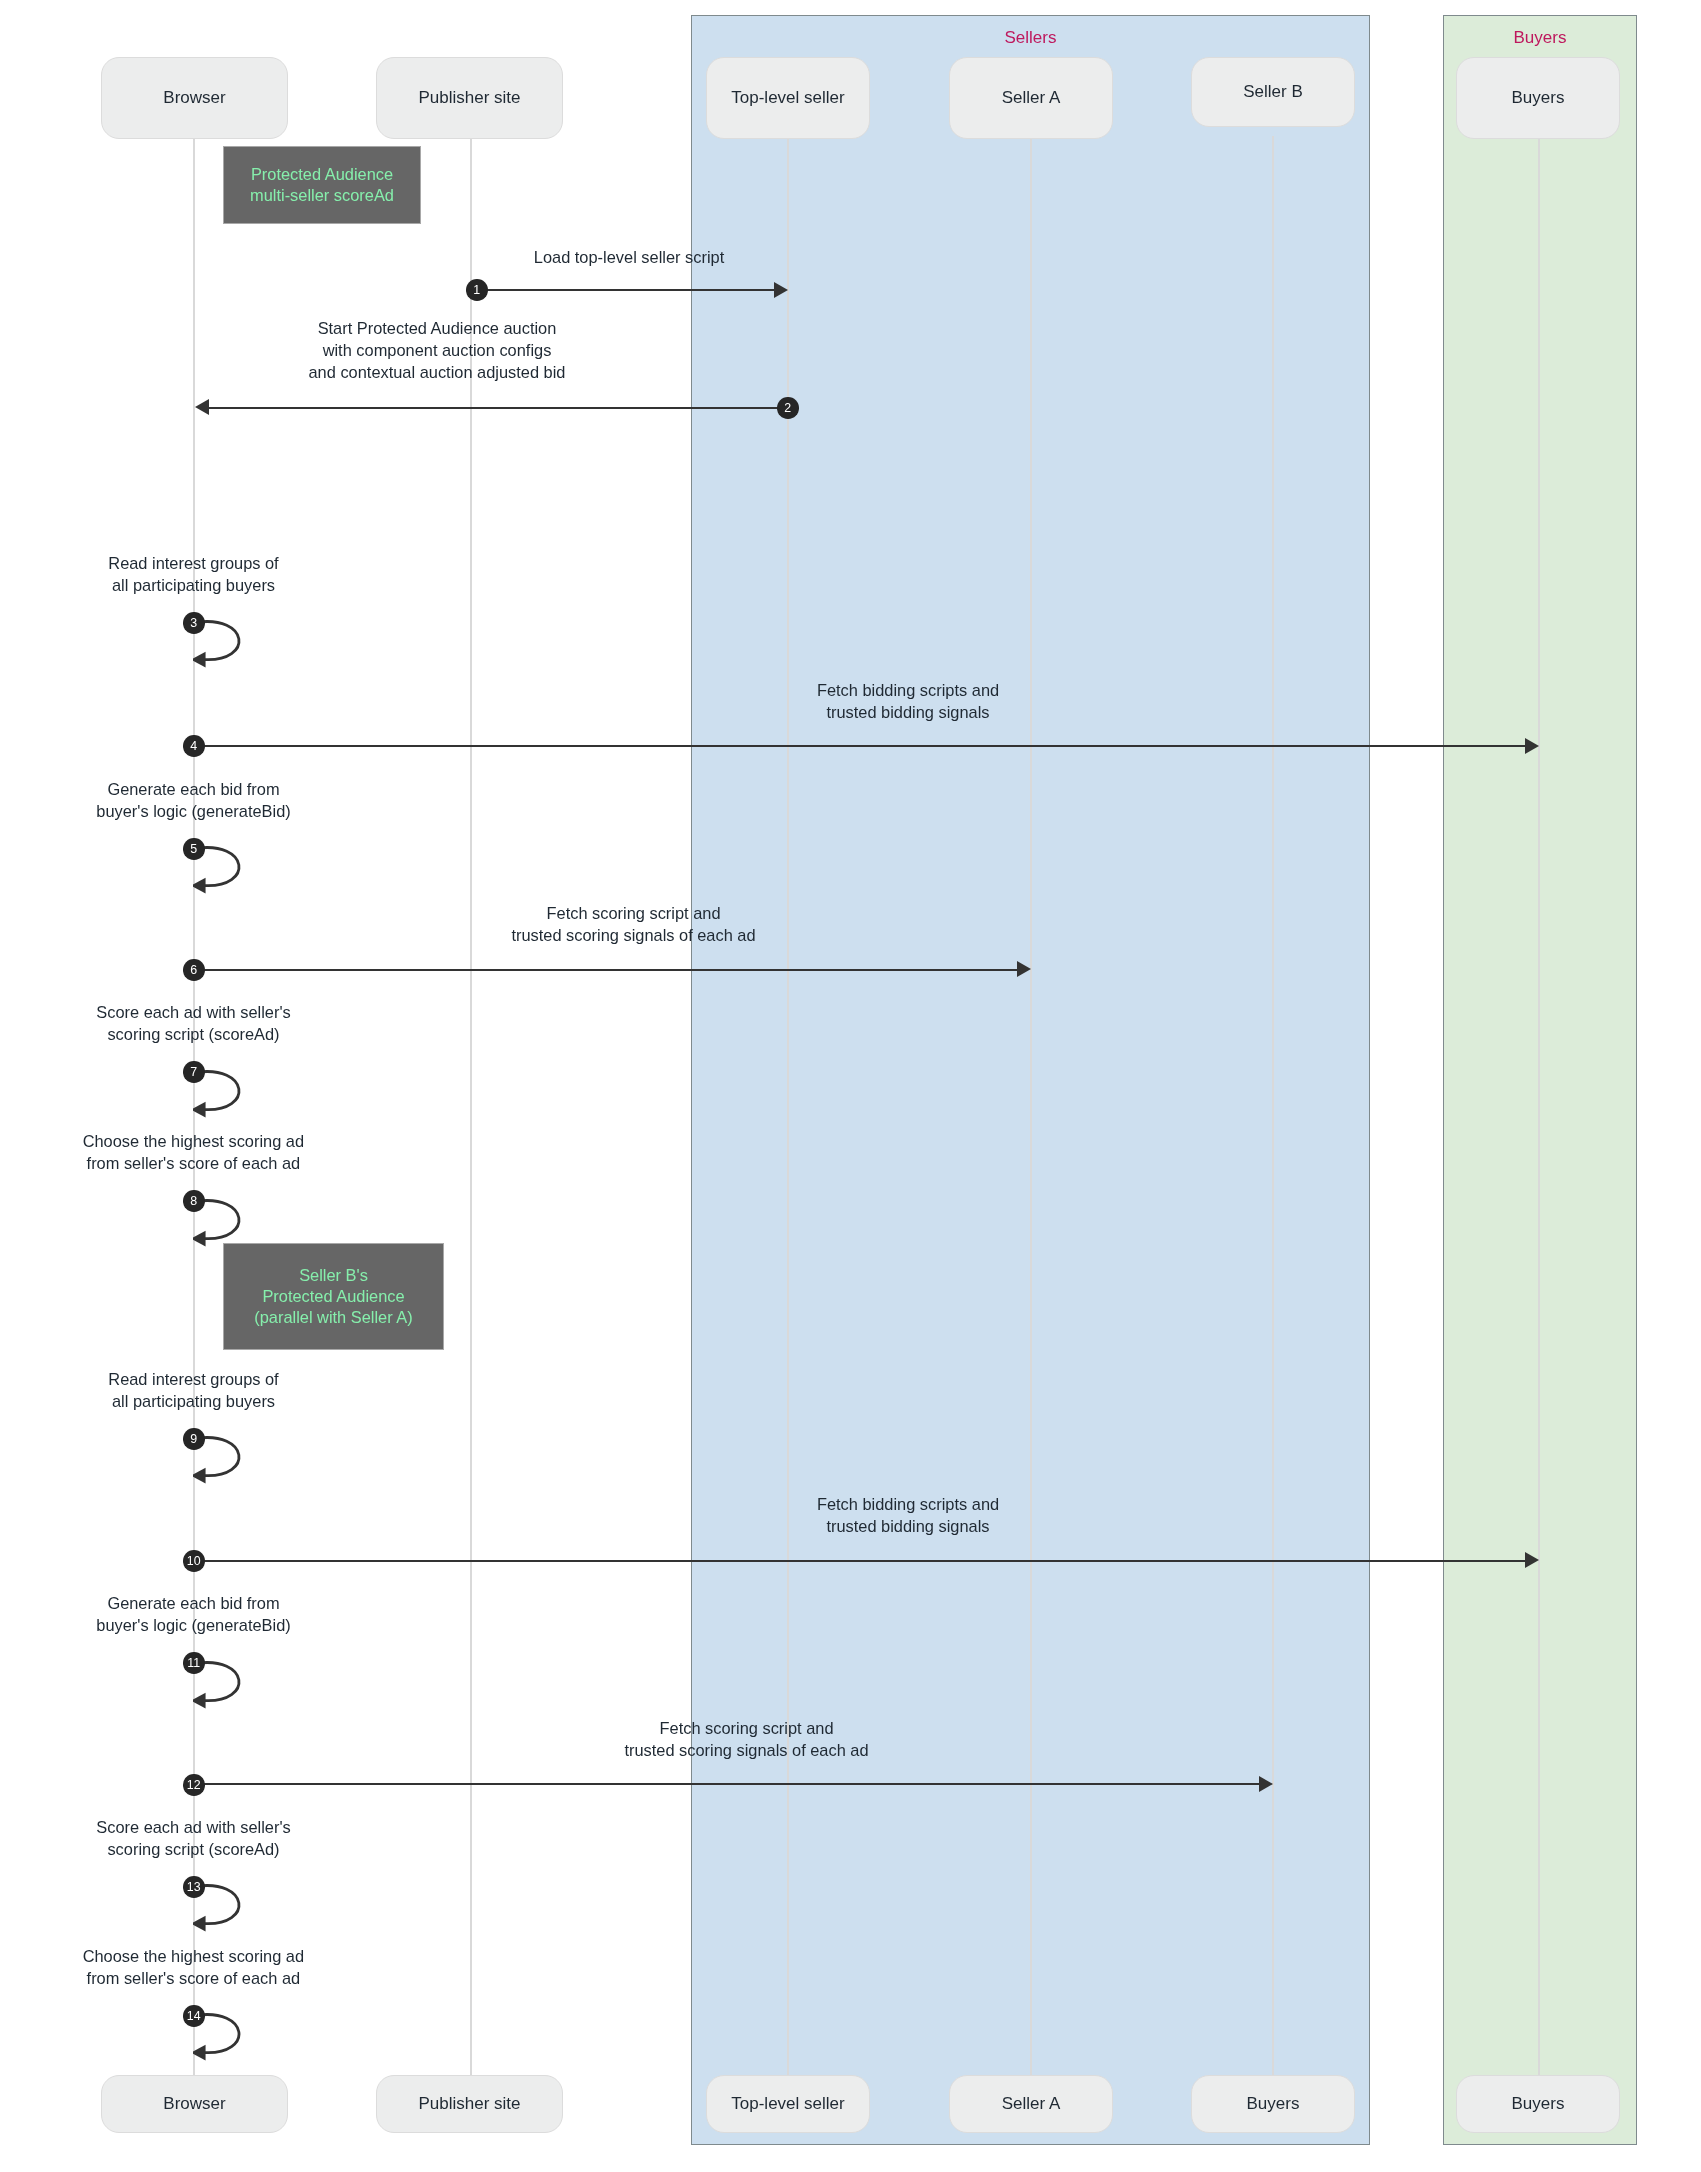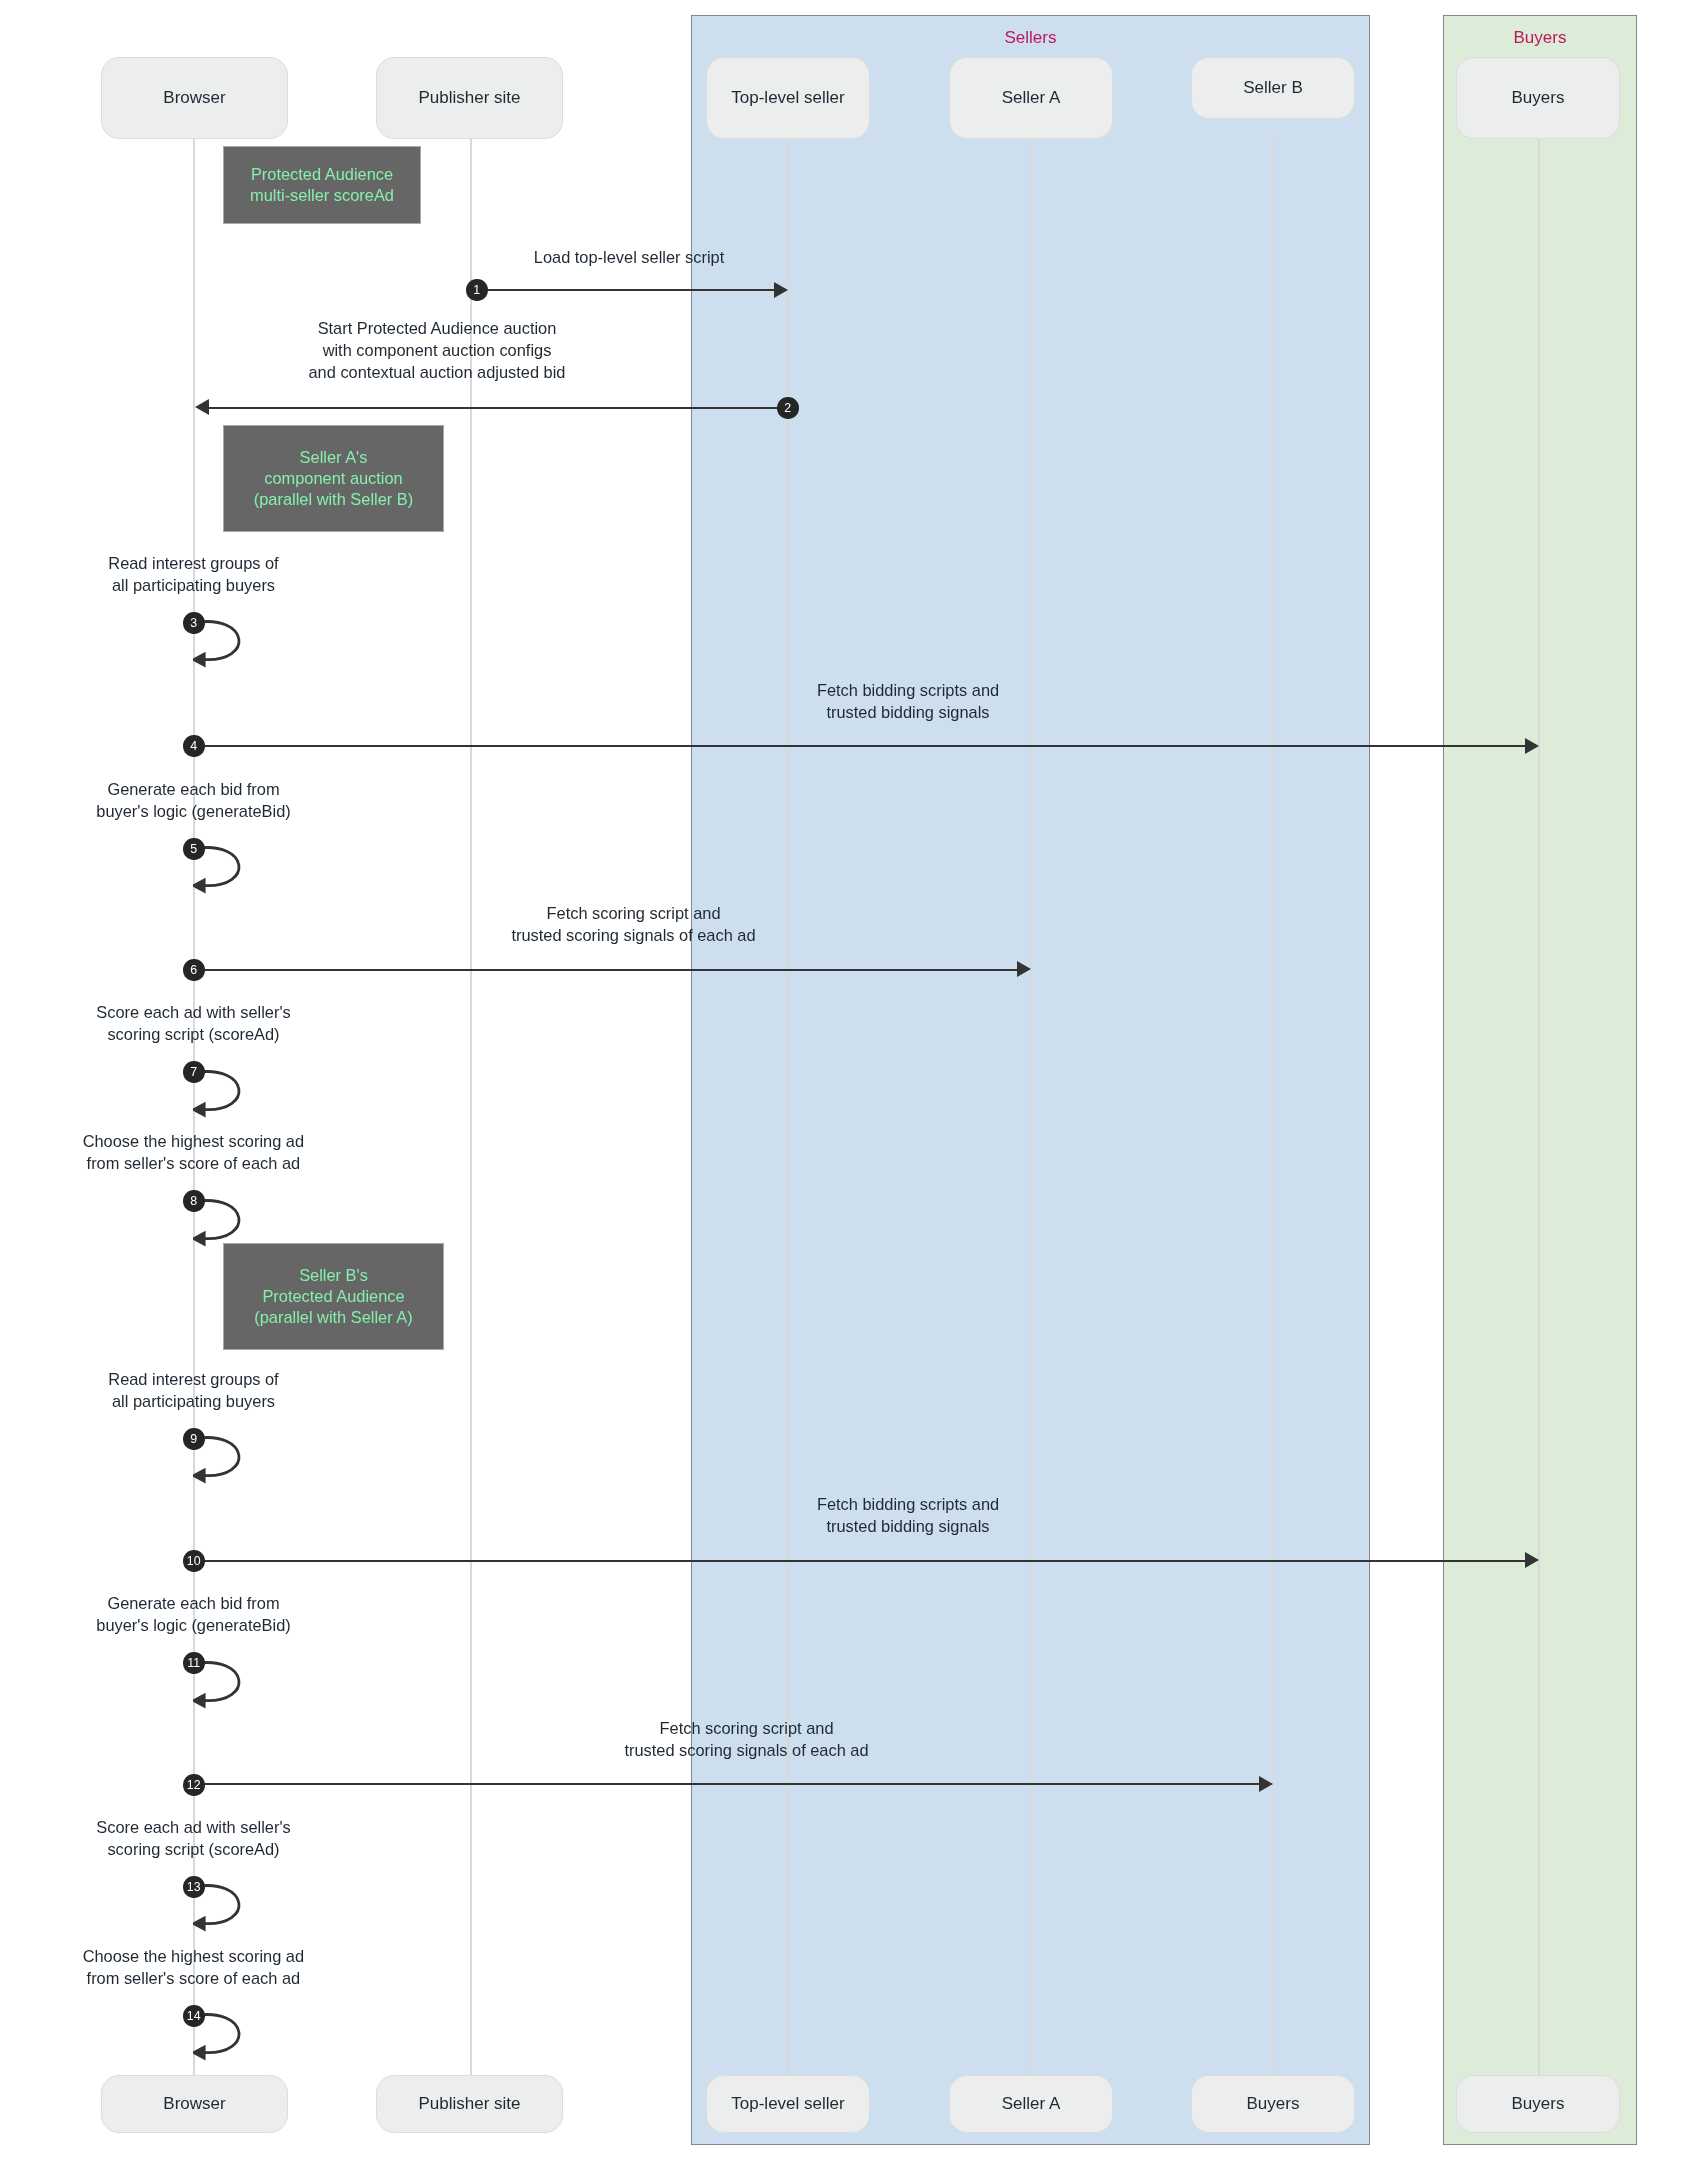--- a/index.html
+++ b/index.html
@@ -139,21 +139,21 @@
   </div>
   <div class="actor" style="left:376px; top:57px; width:187px; height:82px;">
     <span>Publisher site</span>
   </div>
   <div class="actor" style="left:706px; top:57px; width:164px; height:82px;">
     <span>Top-level seller</span>
   </div>
   <div class="actor" style="left:949px; top:57px; width:164px; height:82px;">
     <span>Seller A</span>
   </div>
-  <div class="actor" style="left:1191px; top:57px; width:164px; height:62px;">
+  <div class="actor" style="left:1191px; top:57px; width:164px; height:70px;">
     <span>Seller B</span>
   </div>
   <div class="actor" style="left:1456px; top:57px; width:164px; height:82px;">
     <span>Buyers</span>
   </div>
 
   <div class="actor" style="left:101px; top:2075px; width:187px; height:58px;">
     <span>Browser</span>
   </div>
   <div class="actor" style="left:376px; top:2075px; width:187px; height:58px;">
@@ -170,25 +170,20 @@
   </div>
   <div class="actor" style="left:1456px; top:2075px; width:164px; height:58px;">
     <span>Buyers</span>
   </div>
 
   <div class="note" style="left:223px; top:146px; width:198px; height:78px;">
     <span class="line">Protected Audience</span>
     <span class="line">multi-seller scoreAd</span>
   </div>
 
-  <div class="note" style="left:223px; top:425px; width:221px; height:107px;">
-    <span class="line">Seller A's</span>
-    <span class="line">component auction</span>
-    <span class="line">(parallel with Seller B)</span>
-  </div>
 
   <div class="note" style="left:223px; top:1243px; width:221px; height:107px;">
     <span class="line">Seller B's</span>
     <span class="line">Protected Audience</span>
     <span class="line">(parallel with Seller A)</span>
   </div>
 
   <div class="msg-label" style="left:470px; top:246px; width:318px;">
     <span class="line">Load top-level seller script</span>
   </div>

